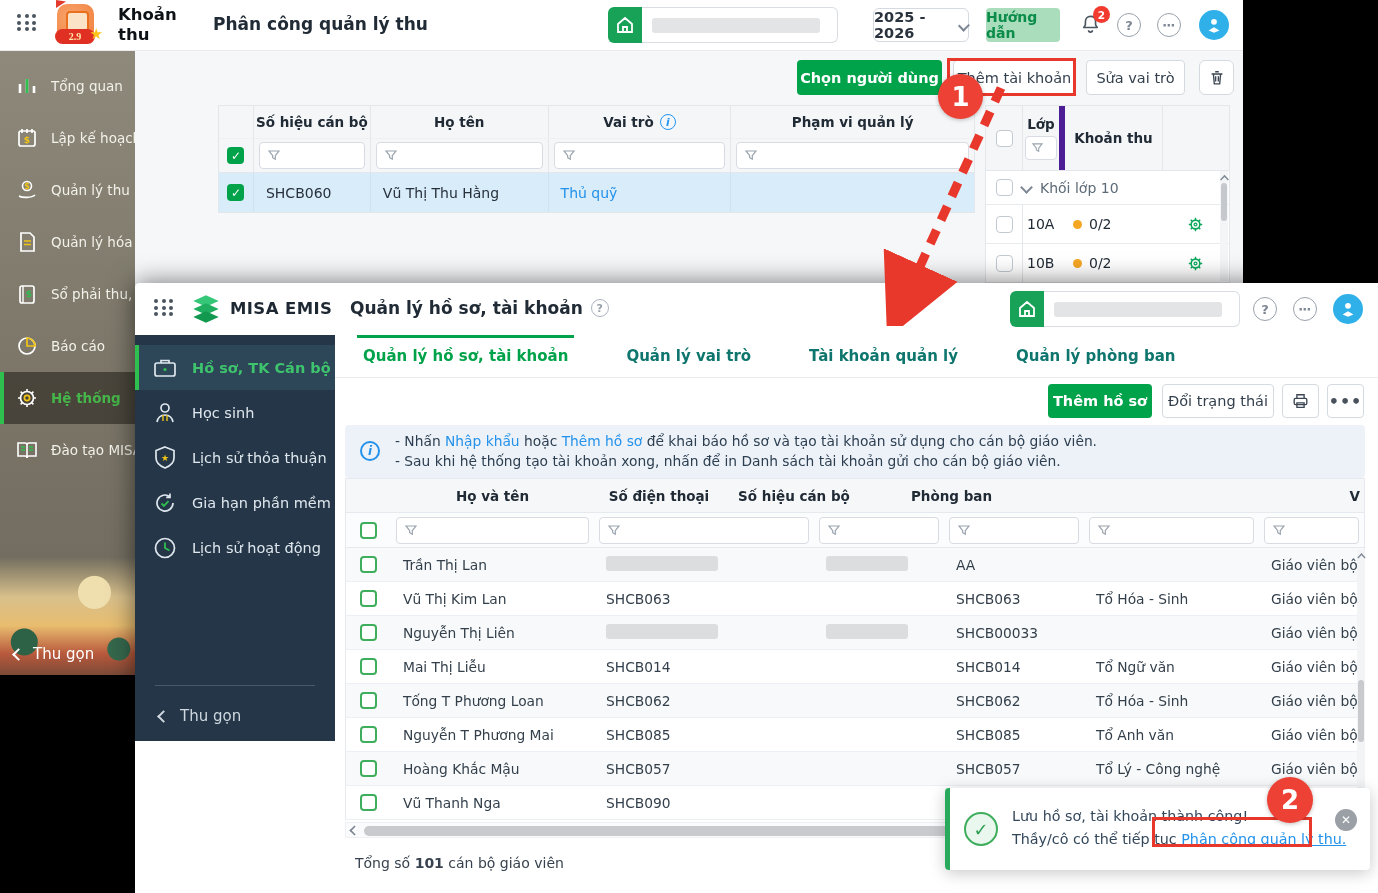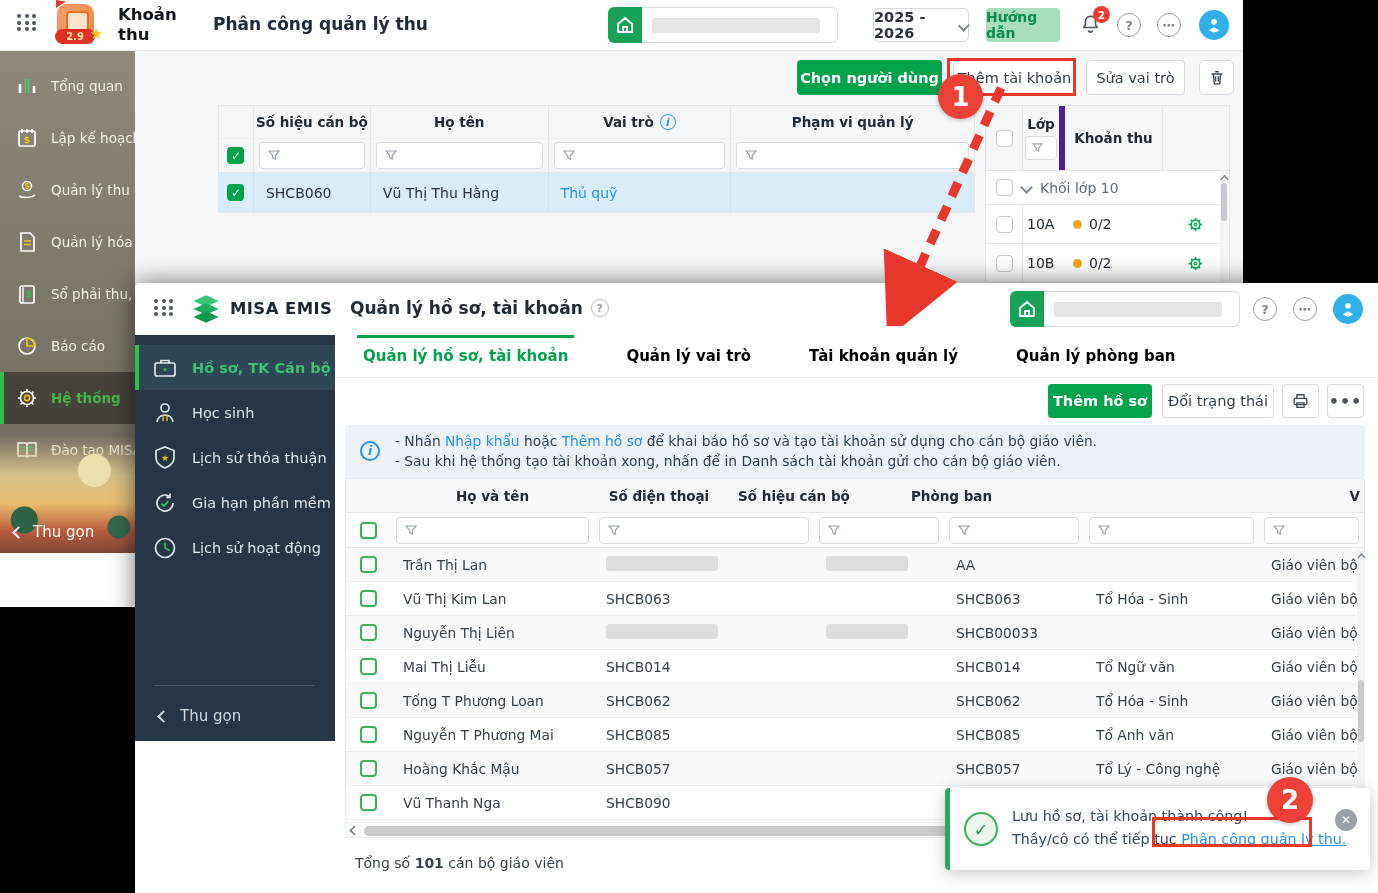--- a/index.html
+++ b/index.html
@@ -28,36 +28,36 @@
   .filtbox{height:27px;background:#fff;border:1px solid #d8dce2;border-radius:4px;display:flex;align-items:center;padding:0 8px;box-sizing:border-box;}
   .btn{display:flex;align-items:center;justify-content:center;border-radius:4px;font-size:14.5px;box-sizing:border-box;cursor:pointer;}
   .btn.green{background:#00a34a;color:#fff;font-weight:700;}
   .btn.white{background:#fff;border:1px solid #d5dae0;color:#333f4d;font-weight:500;}
 
   
   #w1{left:0;top:0;width:1243px;height:607px;background:#fff;}
   .w1-header{left:0;top:0;width:1243px;height:50px;background:#fff;border-bottom:1px solid #e8eaed;z-index:2;}
   .grid-icon{display:grid;grid-template-columns:repeat(3,5px);grid-gap:2.5px;}
   .grid-icon i{width:4px;height:4px;border-radius:50%;background:#4a5560;}
-  .logo{left:50px;top:1px;width:50px;height:44px;}
+  .logo{left:50px;top:1px;width:50px;height:44px;font-family:Liberation Serif, serif;}
   .logo .body{position:absolute;left:7px;top:3px;width:37px;height:37px;background:radial-gradient(circle at 35% 35%,#f8a36b,#f07f3c);border-radius:10px;}
   .logo .coin{position:absolute;left:16px;top:10px;width:19px;height:17px;background:#fbe3c8;border-radius:4px;border:2px solid #e9701f;}
   .logo .flag{position:absolute;left:6px;top:-1px;width:10px;height:8px;background:#e23b2e;clip-path:polygon(0 0,100% 20%,0 100%);}
   .logo .ribbon{position:absolute;left:5px;bottom:1px;width:40px;height:15px;background:#e02f23;border-radius:8px;color:#ffe9a8;font-size:10px;font-weight:700;text-align:center;line-height:15px;}
   .logo .star{position:absolute;right:-3px;bottom:3px;color:#ffc31e;font-size:15px;line-height:1;}
   .w1-apptitle{left:118px;top:5px;width:70px;font-size:16.5px;font-weight:700;line-height:1.2;color:#0d1217;}
   .w1-pagetitle{left:213px;top:14px;font-size:17px;font-weight:600;}
   .yearbox{left:873px;top:8px;width:96px;height:34px;border:1px solid #d5dae0;border-radius:6px;background:#fff;
     display:flex;align-items:center;justify-content:center;gap:9px;font-size:14.5px;font-weight:600;color:#2a333d;box-sizing:border-box;}
   .guide{left:986px;top:8px;width:74px;height:34px;background:#a9ddbb;color:#0b8c4a;font-weight:700;font-size:14px;}
   .bell{left:1079px;top:13px;}
   .badge{position:absolute;right:-8px;top:-7px;min-width:17px;height:17px;border-radius:9px;background:#f23a2f;color:#fff;
     font-size:10.5px;font-weight:700;display:flex;align-items:center;justify-content:center;padding:0 3px;box-sizing:border-box;}
 
-  .w1-side{left:0;top:50px;width:135px;height:503px;background:linear-gradient(180deg,#8e897a 0%,#7a7567 55%,#6d685b 100%);overflow:hidden;}
+  .w1-side{left:0;top:50px;width:135px;height:625px;background:linear-gradient(180deg,#8e897a 0%,#7a7567 55%,#6d685b 100%);overflow:hidden;}
   .s1-item{position:relative;height:52px;display:flex;align-items:center;gap:12px;padding-left:15px;color:#f2f1ea;font-size:13.5px;}
   .s1-item .lab{white-space:nowrap;overflow:hidden;}
   .s1-item.active{background:rgba(33,30,23,.55);color:#45b649;font-weight:700;}
   .s1-item.active::before{content:"";position:absolute;left:0;top:0;bottom:0;width:4px;background:#2fbf4f;}
   .s1-icon{flex:0 0 24px;height:24px;}
   .illu{left:0;bottom:0;width:135px;height:118px;
     background:
       radial-gradient(circle at 18% 72%,#2e6247 0 13px,rgba(0,0,0,0) 14px),
       radial-gradient(circle at 88% 78%,#35684d 0 11px,rgba(0,0,0,0) 12px),
       radial-gradient(circle at 70% 30%,#f0dfae 0 16px,rgba(0,0,0,0) 17px),
@@ -103,21 +103,21 @@
   .s2-item{position:relative;height:45px;display:flex;align-items:center;gap:14px;padding-left:17px;color:#dfe7ee;font-size:14.5px;}
   .s2-item.active{background:#2d4658;color:#3ec46d;font-weight:600;}
   .s2-item.active::before{content:"";position:absolute;left:0;top:0;bottom:0;width:4px;background:#2fbf4f;}
   .s2-icon{flex:0 0 26px;height:26px;}
   .s2-div{position:absolute;left:20px;right:20px;bottom:55px;border-top:1px solid rgba(255,255,255,.18);}
   .s2-collapse{position:absolute;left:24px;bottom:16px;color:#cfd8e0;font-size:15px;display:flex;align-items:center;gap:12px;}
   .s2-collapse .chev{border-color:#cfd8e0;}
 
   .w2-main{left:200px;top:52px;width:1043px;height:558px;background:#fff;}
   .tabbar{left:0;top:0;width:1043px;height:43px;border-bottom:1px solid #e8eaee;display:flex;align-items:center;padding-left:28px;gap:58px;box-sizing:border-box;}
-  .tab{position:relative;font-size:15px;font-weight:600;color:#000000;height:43px;display:flex;align-items:center;cursor:pointer;}
+  .tab{position:relative;font-size:15px;font-weight:600;color:#0f766e;height:43px;display:flex;align-items:center;cursor:pointer;}
   .tab.active{color:#00a34a;}
   .tab.active::before{content:"";position:absolute;left:-6px;right:-6px;top:0;height:3px;background:#00a34a;}
   .w2-btn-add{left:713px;top:49px;width:104px;height:34px;}
   .w2-btn-status{left:827px;top:49px;width:112px;height:34px;}
   .iconbtn{background:#fff;border:1px solid #d5dae0;border-radius:4px;display:flex;align-items:center;justify-content:center;box-sizing:border-box;}
   .w2-btn-print{left:947px;top:49px;width:37px;height:34px;}
   .w2-btn-more{left:992px;top:49px;width:37px;height:34px;font-size:16px;color:#49525c;letter-spacing:1px;font-weight:700;}
   .info{left:10px;top:90px;width:1020px;height:53px;background:#edf2f8;border-radius:4px;box-sizing:border-box;}
   .info .txt{position:absolute;left:50px;top:6px;font-size:13.8px;line-height:20px;color:#2c3e50;}
   .bluelink{color:#2492ea;}

